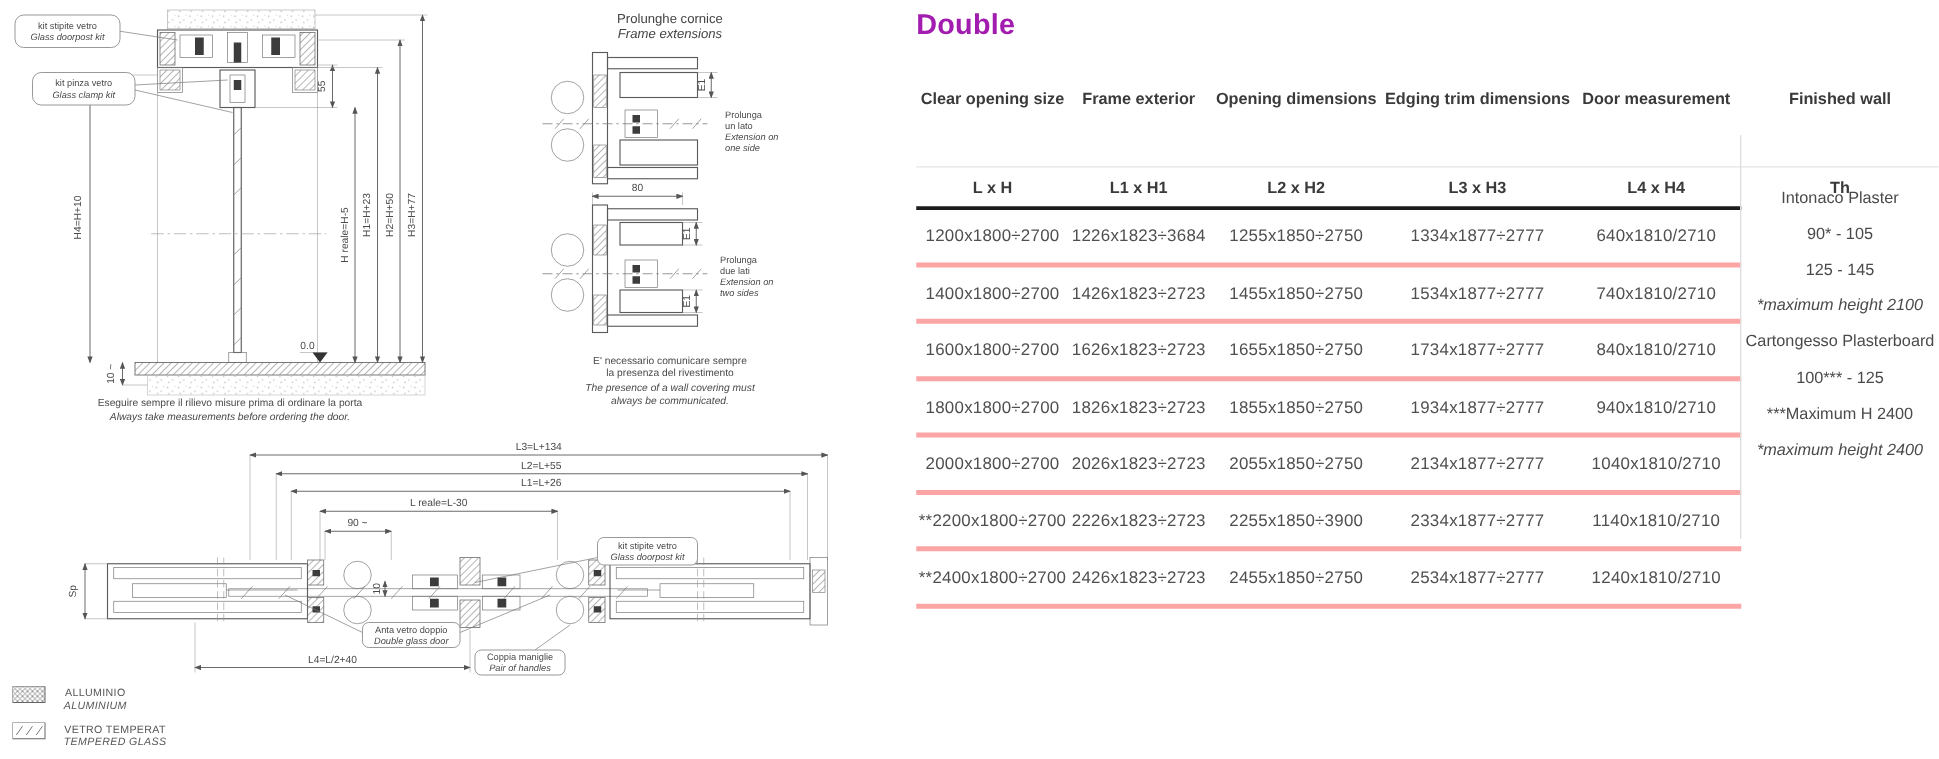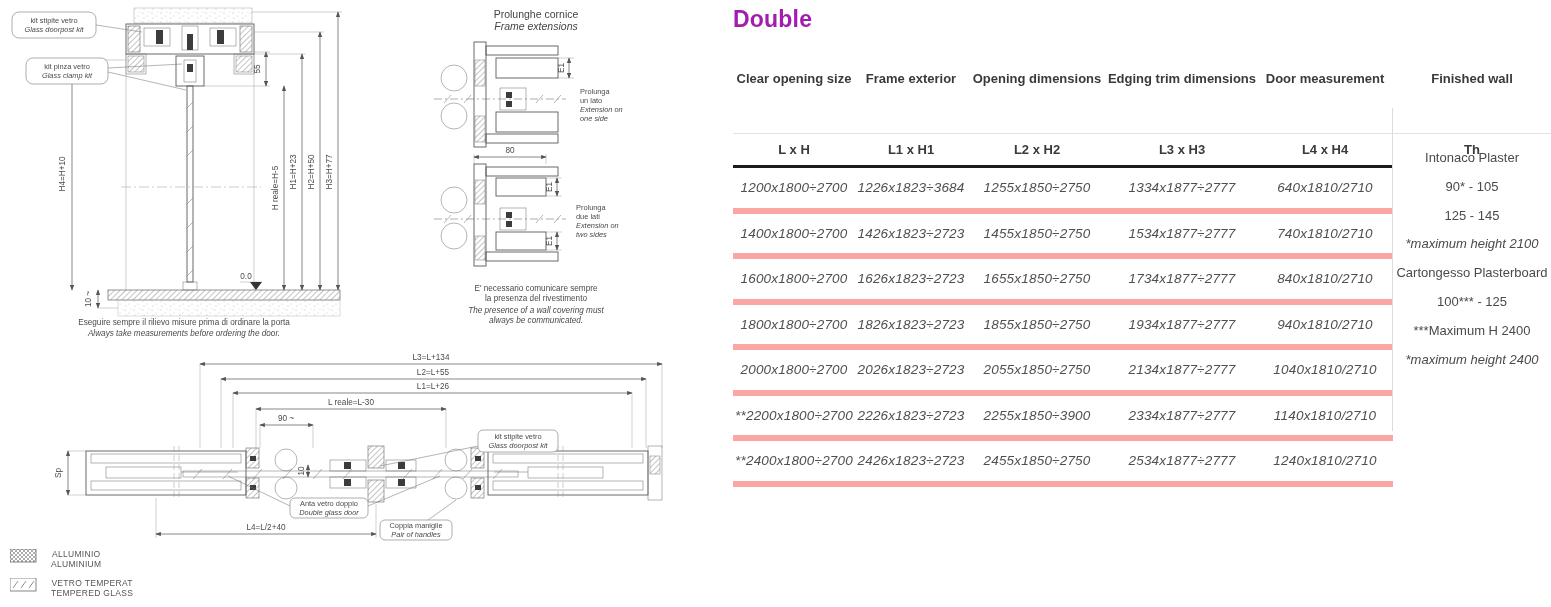--- a/index.html
+++ b/index.html
@@ -21,32 +21,32 @@
   .ts  { font-size:7.4px; fill:#4a4a4a; }
   .ti  { font-style:italic; }
   .tt  { font-size:10.5px; fill:#444; }
   .co  { fill:#fff; stroke:#8a8a8a; stroke-width:.7; }
 
   
   .legend { position:absolute; left:10px; top:549px; }
   .leg-row { display:flex; align-items:flex-start; margin-bottom:9px; }
   .leg-row svg { margin-right:14px; }
   .leg-lab { font-size:8.5px; color:#555; line-height:10px; letter-spacing:.3px;text-align:center; }
-  .leg-lab .it { }
+  .leg-lab .it { font-style:italic; }
 
   
   .right-panel { position:absolute; left:733px; top:6px; width:818px; color:#333; }
   .right-panel h1 { font-size:23px; font-weight:bold; color:#a21caf; letter-spacing:.2px; }
   .tgrid6 { display:grid; grid-template-columns:122px 112px 140px 150px 136px 158px; }
   .thead { margin-top:30px; height:30px; align-items:center; }
   .th { text-align:center; font-size:13px; font-weight:bold; color:#3a3a3a; }
   .tsub { border-top:1px solid #e3e3e3; height:32px; align-items:center;margin-top:40px; }
   .thick { width:660px; height:3px; background:#1c1c1c; }
   .tr { display:grid; grid-template-columns:122px 112px 140px 150px 136px; width:660px;
-        height:45.5px; align-items:center; border-bottom:6px solid #fca5a5;font-style:italic; }
+        height:45.5px; align-items:center; border-bottom:4px solid #fca5a5; }
   .td { text-align:center; font-size:13.5px; color:#4f4f4f; letter-spacing:.2px; }
   .vsep { position:absolute; left:659px; top:102px; width:1px; height:323px; background:#dcdcdc; }
   .fw-block { position:absolute; left:660px; top:138px; width:158px; text-align:center; }
   .fw-line { font-size:13px; color:#4a4a4a; line-height:28.8px; }
   .fw-i { font-style:italic; }
 </style>
 </head>
 <body>
 
 <div class="stage">

